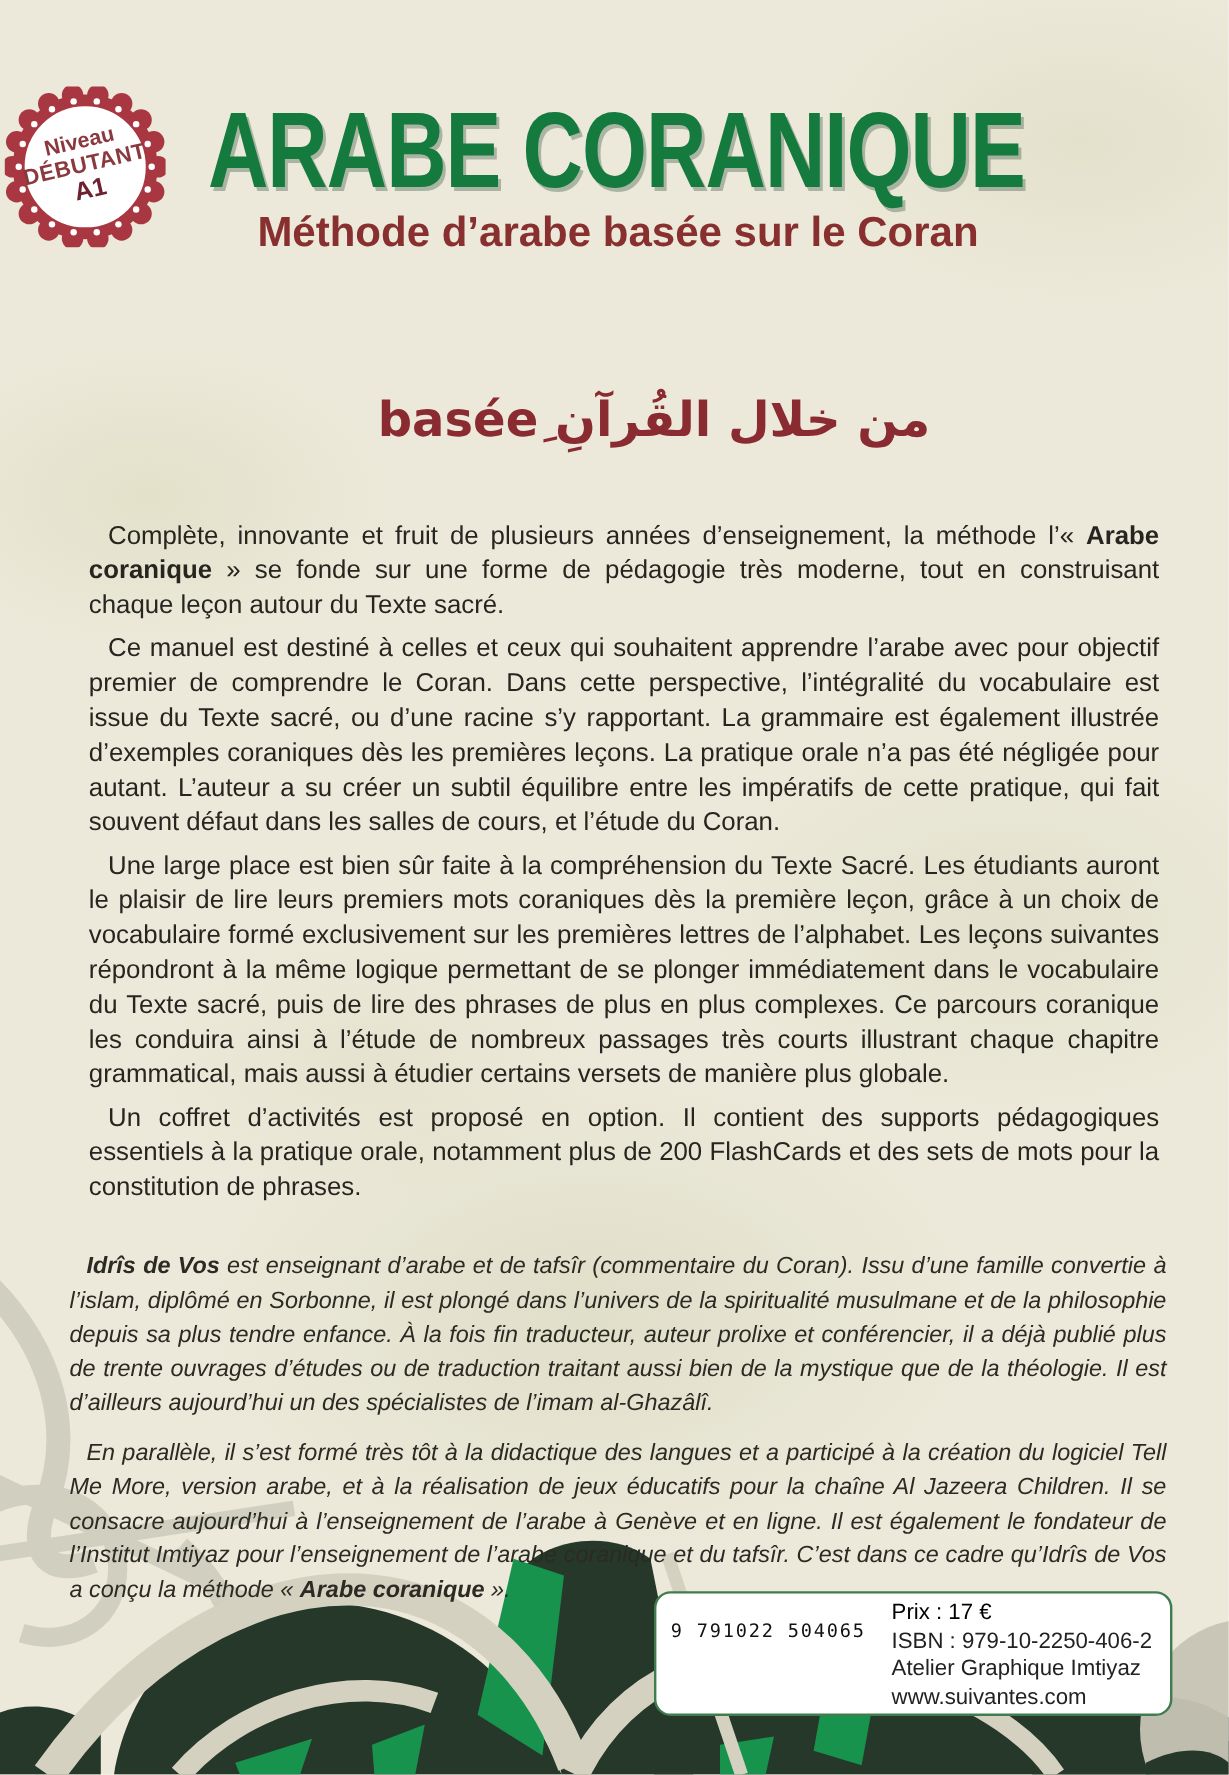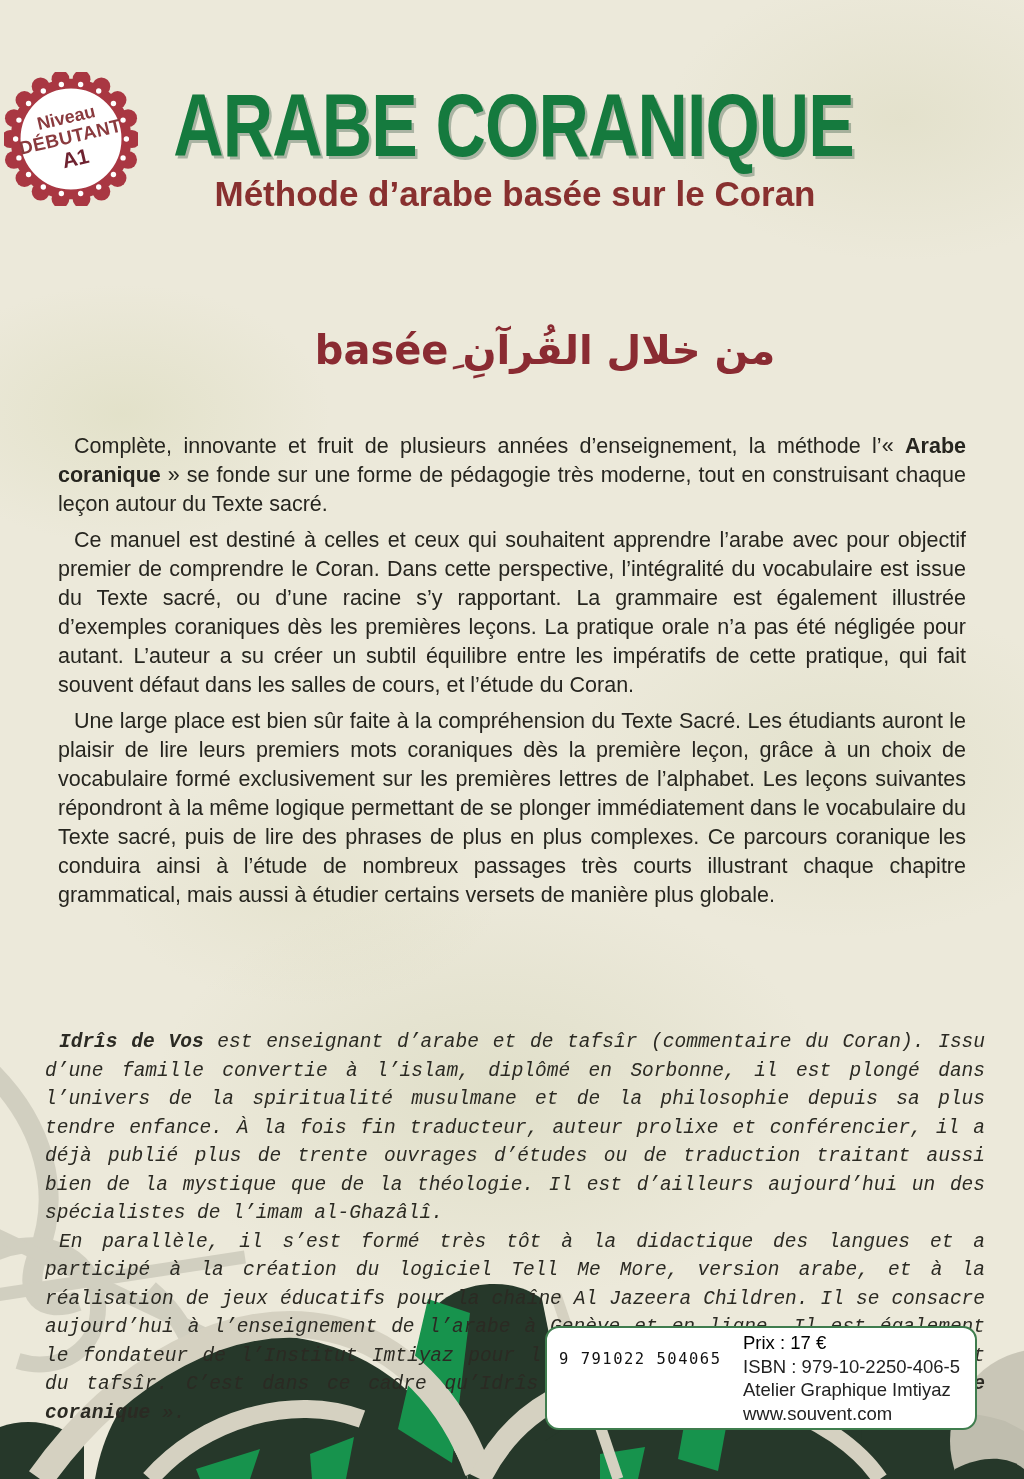--- a/index.html
+++ b/index.html
@@ -48,28 +48,28 @@
   .arabic-subtitle{
     position:absolute;left:245px;top:322px;width:600px;text-align:center;z-index:1;
     direction:rtl;font-family:"DejaVu Sans",sans-serif;
     font-size:40px;font-weight:700;color:#8a2b32;line-height:1.4;
   }
   
   .body-text{
     position:absolute;left:58px;top:432px;width:908px;z-index:1;
     font-size:21.5px;line-height:29px;color:#26251f;text-align:justify;
   }
-  .body-text p{margin:0 0 7px 0;text-indent:16px;}
+  .body-text p{margin:0 0 7px 16px;text-indent:16px;}
   .body-text strong{font-weight:700;}
   
   .bio{
     position:absolute;left:45px;top:1028px;width:940px;z-index:1;
     font-size:19.5px;line-height:28.5px;color:#2b2a23;font-style:italic;text-align:justify;
   }
-  .bio p{margin:0;text-indent:14px;font-family:Liberation Mono, monospace;}
+  .bio p{margin:13px;text-indent:14px;}
   .bio strong{font-weight:700;}
   
   .pubbox{
     position:absolute;left:545px;top:1326px;width:432px;height:104px;z-index:4;
     background:#fff;border:2px solid #3f7d4e;border-radius:14px;
     box-sizing:border-box;display:flex;align-items:center;padding:8px 10px 8px 12px;gap:12px;
   }
   .barcode{width:172px;display:flex;flex-direction:row;align-items:stretch;}
   .bars{
     height:58px;
@@ -181,33 +181,34 @@
   </div>
 
   <div class="title">ARABE CORANIQUE</div>
   <div class="subtitle">Méthode d’arabe basée sur le Coran</div>
   <div class="arabic-subtitle">من خلال القُرآنِ baséeِ</div>
 
   <div class="body-text">
     <p><span>Complète, innovante et fruit de plusieurs années d’enseignement, la méthode l’« </span><strong>Arabe coranique</strong><span> » se fonde sur une forme de pédagogie très moderne, tout en construisant chaque leçon autour du Texte sacré.</span></p>
     <p>Ce manuel est destiné à celles et ceux qui souhaitent apprendre l’arabe avec pour objectif premier de comprendre le Coran. Dans cette perspective, l’intégralité du vocabulaire est issue du Texte sacré, ou d’une racine s’y rapportant. La grammaire est également illustrée d’exemples coraniques dès les premières leçons. La pratique orale n’a pas été négligée pour autant. L’auteur a su créer un subtil équilibre entre les impératifs de cette pratique, qui fait souvent défaut dans les salles de cours, et l’étude du Coran.</p>
     <p>Une large place est bien sûr faite à la compréhension du Texte Sacré. Les étudiants auront le plaisir de lire leurs premiers mots coraniques dès la première leçon, grâce à un choix de vocabulaire formé exclusivement sur les premières lettres de l’alphabet. Les leçons suivantes répondront à la même logique permettant de se plonger immédiatement dans le vocabulaire du Texte sacré, puis de lire des phrases de plus en plus complexes. Ce parcours coranique les conduira ainsi à l’étude de nombreux passages très courts illustrant chaque chapitre grammatical, mais aussi à étudier certains versets de manière plus globale.</p>
+    <p>Un coffret d’activités est proposé en option. Il contient des supports pédagogiques essentiels à la pratique orale, notamment plus de 200 FlashCards et des sets de mots pour la constitution de phrases.</p>
   </div>
 
   <div class="bio">
     <p><strong>Idrîs de Vos</strong><span> est enseignant d’arabe et de tafsîr (commentaire du Coran). Issu d’une famille convertie à l’islam, diplômé en Sorbonne, il est plongé dans l’univers de la spiritualité musulmane et de la philosophie depuis sa plus tendre enfance. À la fois fin traducteur, auteur prolixe et conférencier, il a déjà publié plus de trente ouvrages d’études ou de traduction traitant aussi bien de la mystique que de la théologie. Il est d’ailleurs aujourd’hui un des spécialistes de l’imam al-Ghazâlî.</span></p>
     <p><span>En parallèle, il s’est formé très tôt à la didactique des langues et a participé à la création du logiciel Tell Me More, version arabe, et à la réalisation de jeux éducatifs pour la chaîne Al Jazeera Children. Il se consacre aujourd’hui à l’enseignement de l’arabe à Genève et en ligne. Il est également le fondateur de l’Institut Imtiyaz pour l’enseignement de l’arabe coranique et du tafsîr. C’est dans ce cadre qu’Idrîs de Vos a conçu la méthode « </span><strong>Arabe coranique</strong><span> ».</span></p>
   </div>
 
   <div class="pubbox">
     <div class="barcode">
       <div class="bars"></div>
       <div class="digits">9 791022 504065</div>
     </div>
     <div class="pubinfo">
       <div class="pub-price">Prix : 17 €</div>
-      <div>ISBN : 979-10-2250-406-5</div>
+      <div>ISBN : 979-10-2250-406-2</div>
       <div>Atelier Graphique Imtiyaz</div>
-      <div>www.souvent.com</div>
+      <div>www.suivantes.com</div>
     </div>
   </div>
 
 </div>
 
 </body></html>

